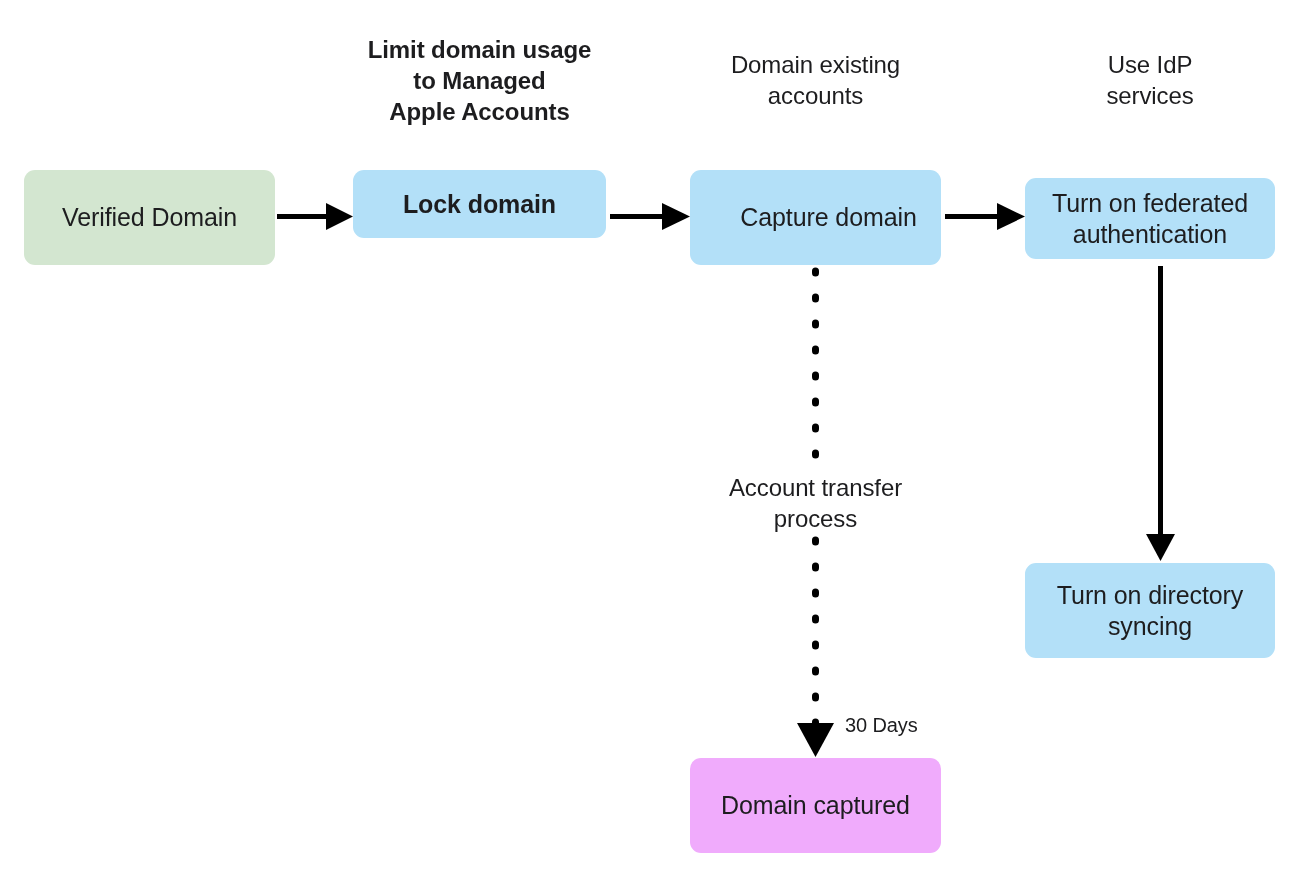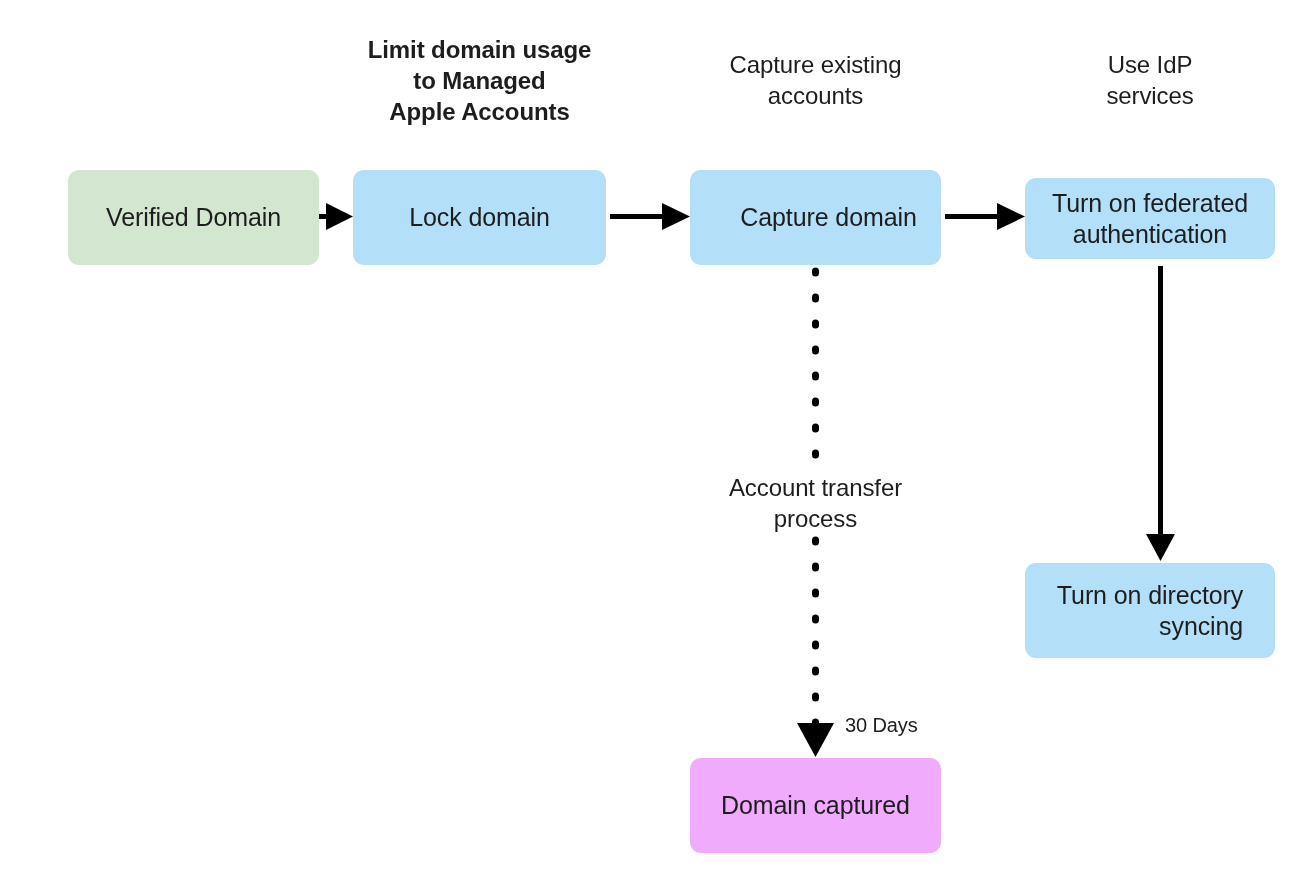--- a/index.html
+++ b/index.html
@@ -115,38 +115,38 @@
       <line class="edge-dashed" x1="815.5" y1="271" x2="815.5" y2="460"></line>
       <line class="edge-dashed" x1="815.5" y1="540" x2="815.5" y2="724"></line>
       <polygon class="arrow-head" points="797,723 834,723 815.5,757"></polygon>
     </g>
   </svg>
 
   <div class="caption" style="left:353px; top:34px; width:253px;font-weight:bold;">Limit domain usage
 to Managed
 Apple Accounts</div>
 
-  <div class="caption" style="left:690px; top:49px; width:251px;">Capture existing
+  <div class="caption" style="left:690px; top:49px; width:251px;">Domain existing
 accounts</div>
 
   <div class="caption" style="left:1025px; top:49px; width:250px;">Use IdP
 services</div>
 
   <div class="caption" style="left:665px; top:464px; width:301px;margin-top:8px;">Account transfer
 process</div>
 
   <div class="edge-label" style="left:845px; top:713px;">30 Days</div>
 
-  <div class="node node-green" style="left:24px; top:170px; width:251px; height:95px;margin-left:44px;">Verified Domain</div>
+  <div class="node node-green" style="left:24px; top:170px; width:251px; height:95px;">Verified Domain</div>
 
-  <div class="node node-blue" style="left:353px; top:170px; width:253px; height:95px;">Lock domain</div>
+  <div class="node node-blue" style="left:353px; top:170px; width:253px; height:68px;font-weight:bold;">Lock domain</div>
 
   <div class="node node-blue" style="left:690px; top:170px; width:251px; height:95px;padding-left:36px;">Capture domain</div>
 
   <div class="node node-blue" style="left:1025px; top:178px; width:250px; height:81px;">Turn on federated
 authentication</div>
 
-  <div class="node node-blue" style="left:1025px; top:563px; width:250px; height:95px;text-align:right;">Turn on directory
+  <div class="node node-blue" style="left:1025px; top:563px; width:250px; height:95px;">Turn on directory
 syncing</div>
 
   <div class="node node-orange" style="left:690px; top:758px; width:251px; height:95px;">Domain captured</div>
 
 </div>
 
 </body></html>

